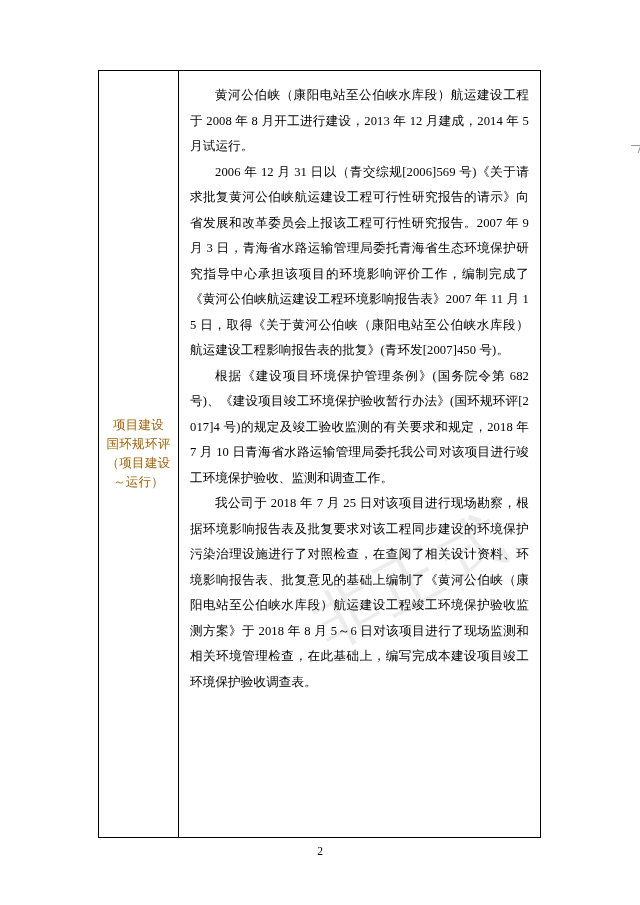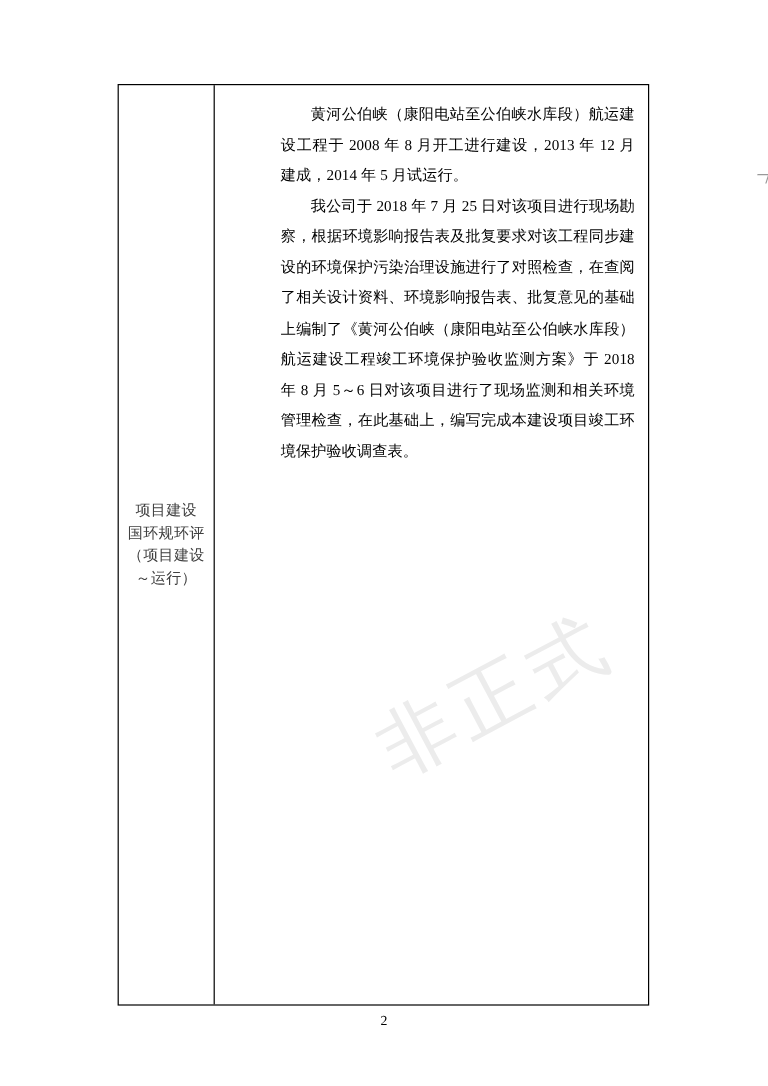--- a/index.html
+++ b/index.html
@@ -43,21 +43,21 @@
     display: flex;
     align-items: center;
     justify-content: center;
     padding: 4px 2px;
   }
   .label-text {
     font-size: 12.5px;
     line-height: 19px;
     text-align: center;
     letter-spacing: 0.3px;
-    color: #404040;
+    color: #a16207;
   }
   .cell-body {
     flex: 1;
     box-sizing: border-box;
     padding: 12px 11px 10px 11px;
     position: relative;
     overflow: hidden;
   }
   .para {
     font-size: 12.6px;
@@ -78,21 +78,21 @@
     color: #ececec;
     font-family: "Liberation Serif", serif;
     transform: rotate(-28deg);
     transform-origin: left top;
     letter-spacing: 6px;
     pointer-events: none;
     user-select: none;
     z-index: 0;
     white-space: nowrap;
   }
-  .cell-body .para { position: relative; z-index: 1; margin-left: 44px; }
+  .cell-body .para { position: relative; z-index: 1; }
   .page-number {
     position: absolute;
     left: 0;
     top: 845px;
     width: 640px;
     text-align: center;
     font-size: 11.5px;
     color: #000;
     font-family: "Liberation Serif", serif;
   }
@@ -128,20 +128,22 @@
         <div>项目建设</div>
         <div>国环规环评</div>
         <div>（项目建设</div>
         <div>～运行）</div>
       </div>
     </div>
 
     <div class="cell-body">
       <div class="watermark">非正式</div>
       <p class="para">黄河公伯峡（康阳电站至公伯峡水库段）航运建设工程于 2008 年 8 月开工进行建设，2013 年 12 月建成，2014 年 5 月试运行。</p>
+      <p class="para">2006 年 12 月 31 日以（青交综规[2006]569 号)《关于请求批复黄河公伯峡航运建设工程可行性研究报告的请示》向省发展和改革委员会上报该工程可行性研究报告。2007 年 9 月 3 日，青海省水路运输管理局委托青海省生态环境保护研究指导中心承担该项目的环境影响评价工作，编制完成了《黄河公伯峡航运建设工程环境影响报告表》2007 年 11 月 15 日，取得《关于黄河公伯峡（康阳电站至公伯峡水库段）航运建设工程影响报告表的批复》(青环发[2007]450 号)。</p>
+      <p class="para">根据《建设项目环境保护管理条例》(国务院令第 682 号)、《建设项目竣工环境保护验收暂行办法》(国环规环评[2017]4 号)的规定及竣工验收监测的有关要求和规定，2018 年 7 月 10 日青海省水路运输管理局委托我公司对该项目进行竣工环境保护验收、监测和调查工作。</p>
       <p class="para">我公司于 2018 年 7 月 25 日对该项目进行现场勘察，根据环境影响报告表及批复要求对该工程同步建设的环境保护污染治理设施进行了对照检查，在查阅了相关设计资料、环境影响报告表、批复意见的基础上编制了《黄河公伯峡（康阳电站至公伯峡水库段）航运建设工程竣工环境保护验收监测方案》于 2018 年 8 月 5～6 日对该项目进行了现场监测和相关环境管理检查，在此基础上，编写完成本建设项目竣工环境保护验收调查表。</p>
     </div>
 
     <div class="corner-mark"></div>
   </div>
 
   <div class="page-number">2</div>
 </div>
 
 </body></html>

